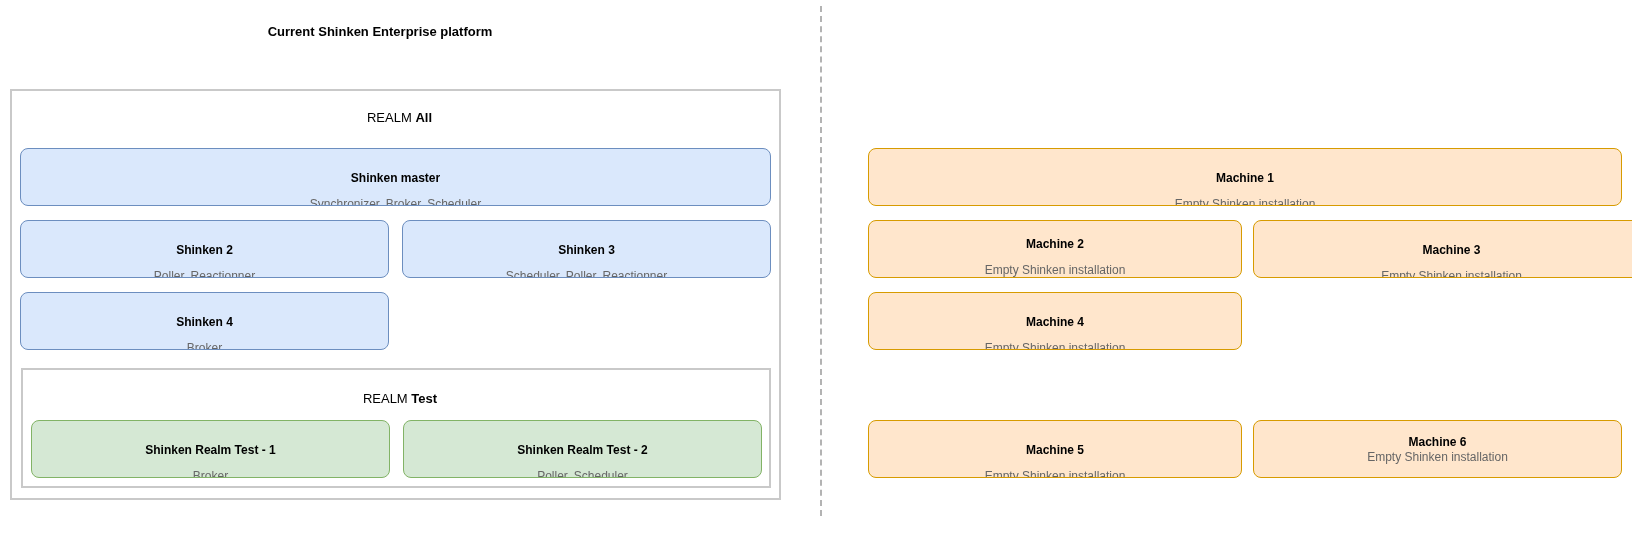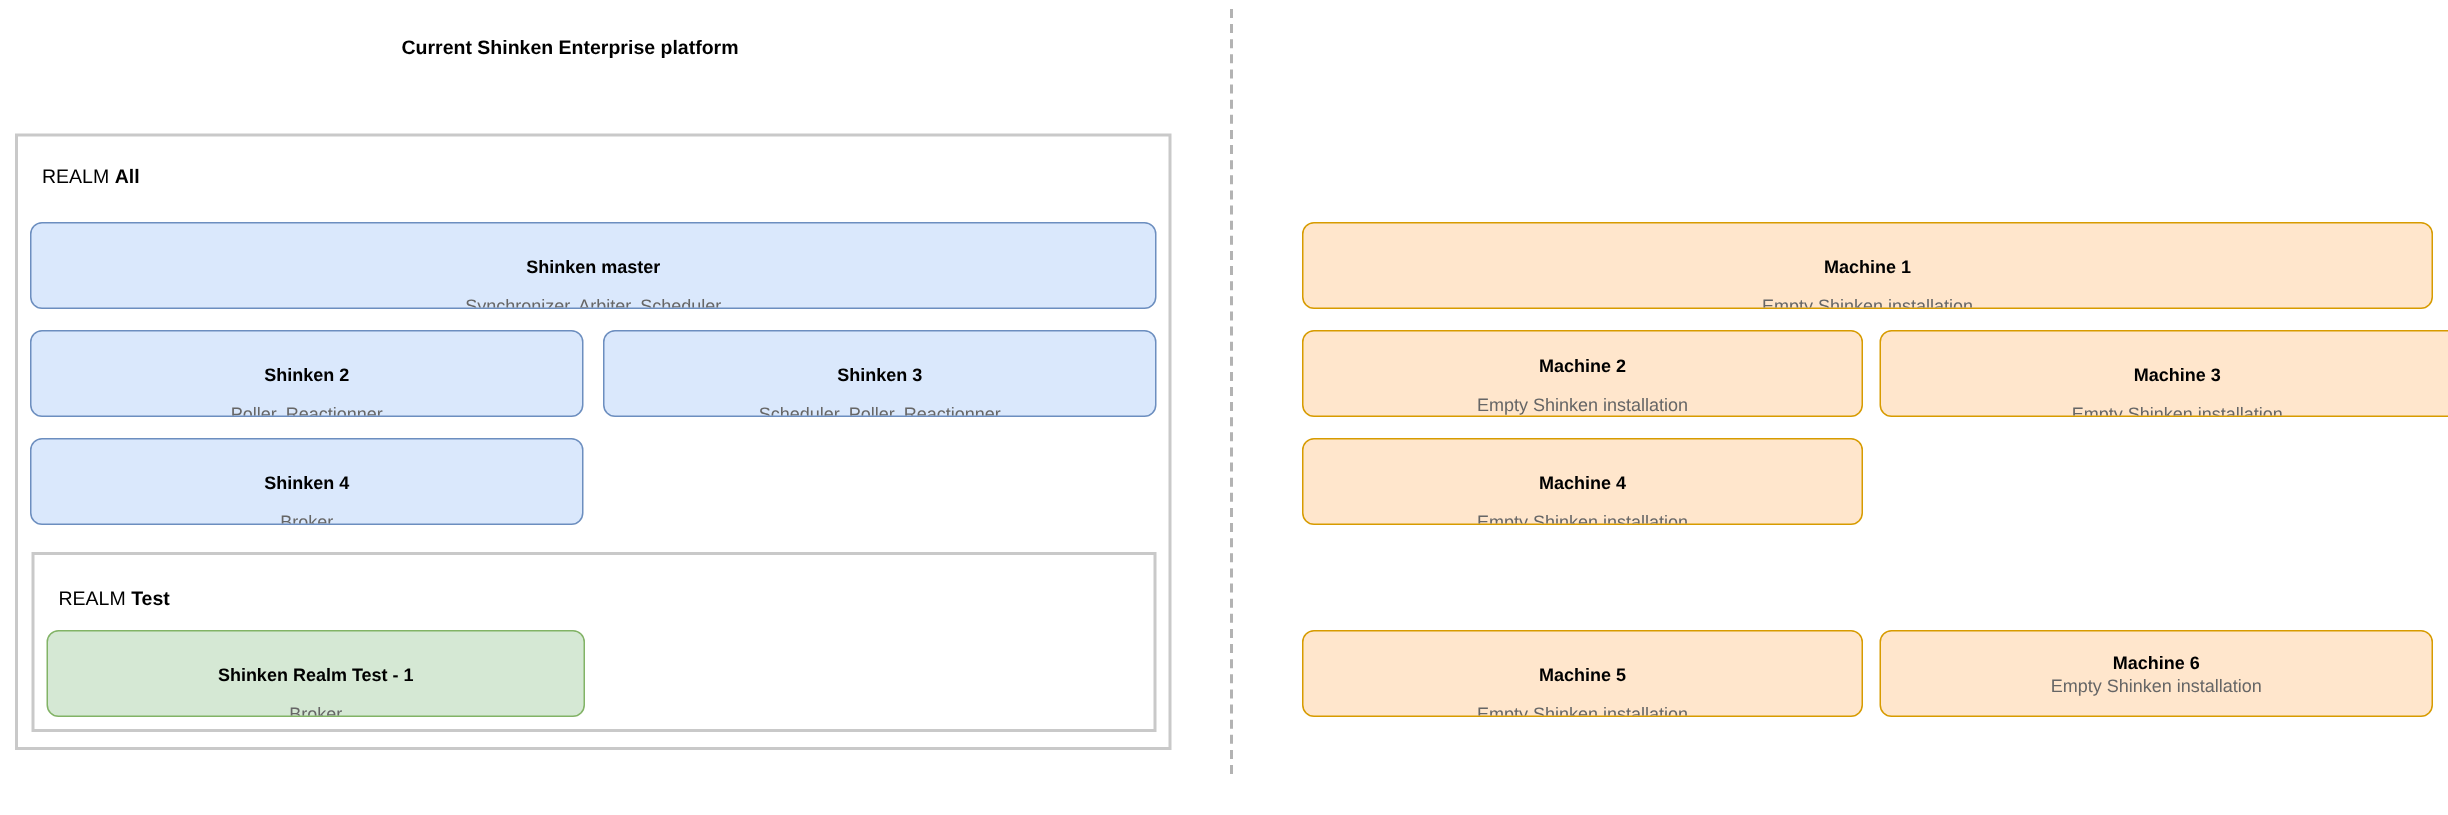--- a/index.html
+++ b/index.html
@@ -16,21 +16,21 @@
     text-align: center; font-size: 13px; font-weight: bold; color: #000;
     line-height: 16px; white-space: nowrap;
   }
   .panel-title.left  { left: 80px;  width: 600px; }
   .panel-title.right { left: 897px; width: 600px; }
 
   .realm-box {
     position: absolute; border: 2px solid #c9c9c9; background: #ffffff;
   }
   .realm-label {
-    position: absolute; left: 16px; width: 100%; 
+    position: absolute; left: 4px; width: 100%; text-align: center;
     font-size: 13px; color: #000; line-height: 16px; white-space: nowrap;
   }
   .realm-label .realm-name { font-weight: bold; }
 
   .node {
     position: absolute; border-radius: 8px; border: 1px solid;
     display: flex; flex-direction: column; align-items: center;
     padding-top: 22px; gap: 12px; overflow: hidden;
   }
   .node .node-title {
@@ -62,21 +62,21 @@
   <div class="divider"></div>
 
   <div class="realm-box" style="left:10px; top:89px; width:771px; height:411px;">
     <div class="realm-label" style="top:19px;">
       <span>REALM</span>&nbsp;<span class="realm-name">All</span>
     </div>
   </div>
 
   <div class="node blue" style="left:20px; top:148px; width:751px; height:58px;">
     <span class="node-title">Shinken master</span>
-    <span class="node-subtitle">Synchronizer, Arbiter, Scheduler</span>
+    <span class="node-subtitle">Synchronizer, Broker, Scheduler</span>
   </div>
 
   <div class="node blue" style="left:20px; top:220px; width:369px; height:58px;">
     <span class="node-title">Shinken 2</span>
     <span class="node-subtitle">Poller, Reactionner</span>
   </div>
 
   <div class="node blue" style="left:402px; top:220px; width:369px; height:58px;">
     <span class="node-title">Shinken 3</span>
     <span class="node-subtitle">Scheduler, Poller, Reactionner</span>
@@ -91,20 +91,24 @@
     <div class="realm-label" style="top:21px;">
       <span>REALM</span>&nbsp;<span class="realm-name">Test</span>
     </div>
   </div>
 
   <div class="node green" style="left:31px; top:420px; width:359px; height:58px;">
     <span class="node-title">Shinken Realm Test - 1</span>
     <span class="node-subtitle">Broker</span>
   </div>
 
+  <div class="node green" style="left:403px; top:420px; width:359px; height:58px;">
+    <span class="node-title">Shinken Realm Test - 2</span>
+    <span class="node-subtitle">Poller, Scheduler</span>
+  </div>
 
   <div class="node orange" style="left:868px; top:148px; width:754px; height:58px;">
     <span class="node-title">Machine 1</span>
     <span class="node-subtitle">Empty Shinken installation</span>
   </div>
 
   <div class="node orange" style="left:868px; top:220px; width:374px; height:58px;justify-content:flex-end;">
     <span class="node-title">Machine 2</span>
     <span class="node-subtitle">Empty Shinken installation</span>
   </div>

